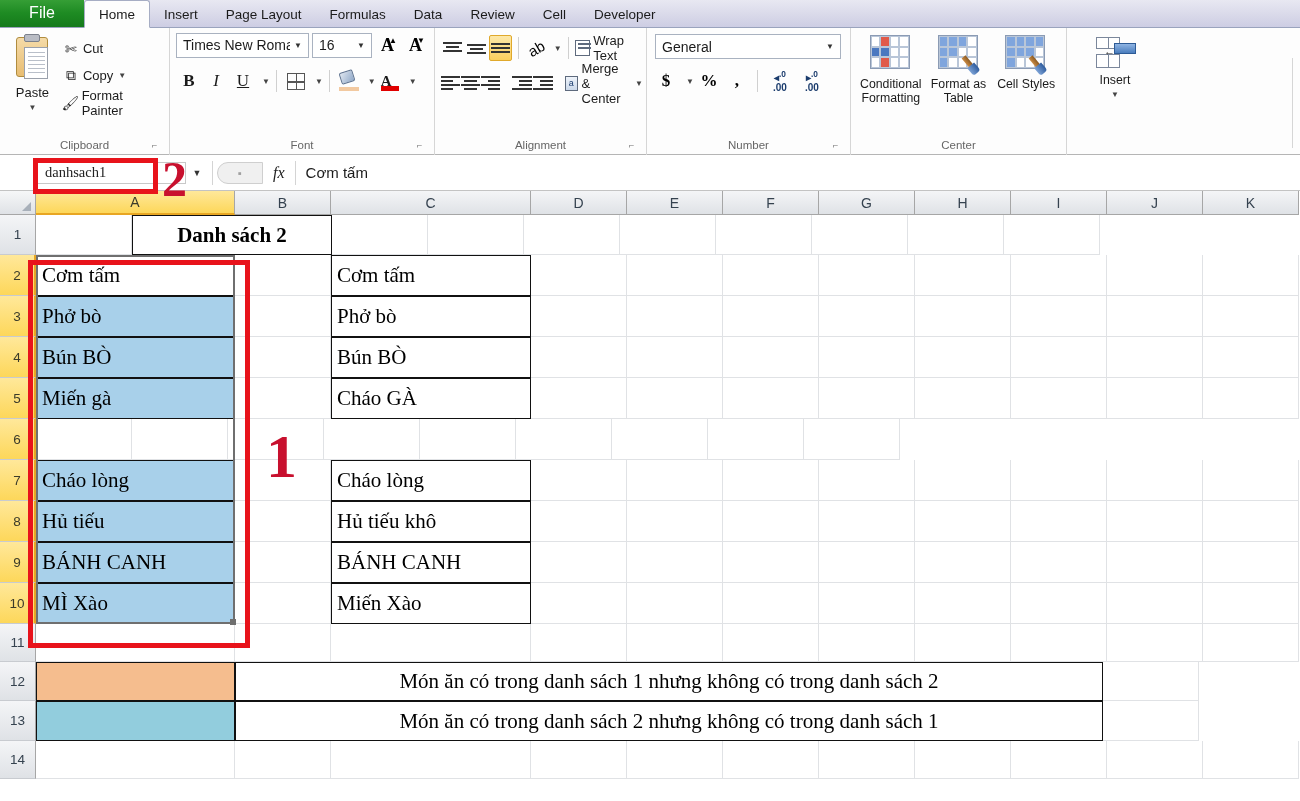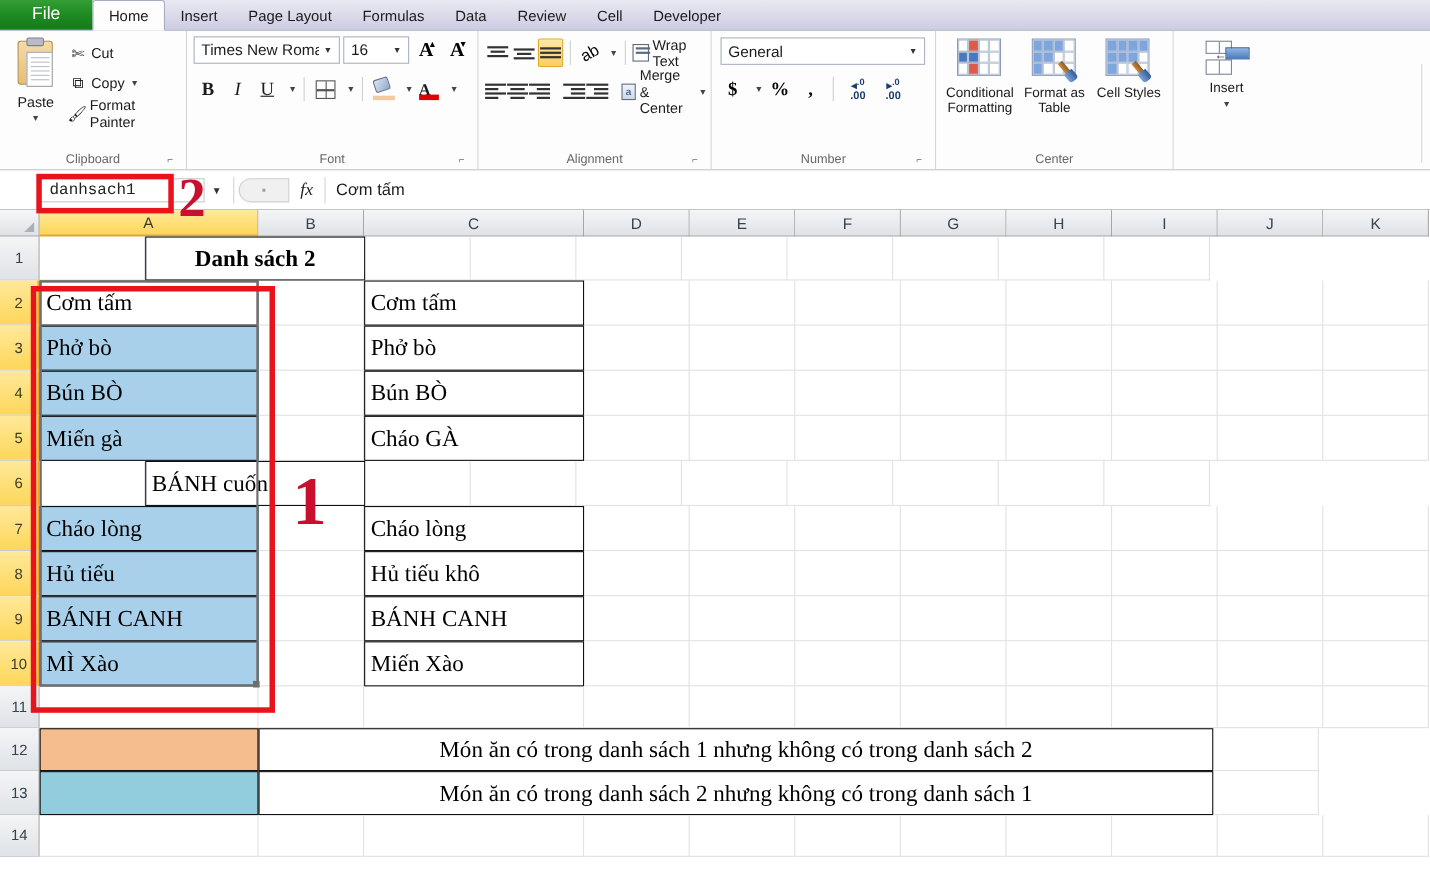--- a/index.html
+++ b/index.html
@@ -219,21 +219,21 @@
 
   
   .formula-bar {
     height: 36px; background:#fff; border-bottom:1px solid #c3c3c3;
     display:flex; align-items:center; position:relative;
   }
   .namebox {
     width: 150px; height: 22px; margin-left: 36px;
     border: 1px solid #c8c8c8; background:#fff;
     display:flex; align-items:center; padding-left:8px;
-    font-size:14.5px; color:#222; font-family:Liberation Mono, monospace;
+    font-size:14.5px; color:#222; font-family:Liberation Serif, serif;
   }
   .namebox-caret { width: 22px; text-align:center; font-size:9px; color:#333; }
   .fb-sep { width:1px; height:24px; background:#d4d4d4; margin:0 4px; }
   .fb-btn {
     width:22px; height:22px; border:1px solid #cfcfcf; background:#f0f0f0;
     border-radius:11px; display:flex; align-items:center; justify-content:center;
     color:#a0a0a0; font-size:11px;
   }
   .fb-btn.grp { width:46px; border-radius:11px 0 0 11px; justify-content:center; }
   .fx { font-family:"Liberation Serif",serif; font-style:italic; font-size:16px; color:#222; padding:0 10px; }
@@ -712,21 +712,20 @@
     <div class="cell" style="width:96px;"></div>
     <div class="cell" style="width:96px;"></div>
     <div class="cell" style="width:96px;"></div>
     <div class="cell" style="width:96px;"></div>
     <div class="cell" style="width:96px;"></div>
   </div>
 
   <div class="row" style="height:41px;">
     <div class="rowhead sel">6</div>
     <div class="cell" style="width:96px;"></div>
-    <div class="cell bordered" style="width:200px;">BÁNH cuốn</div>
     <div class="cell" style="width:96px;"></div>
     <div class="cell" style="width:96px;"></div>
     <div class="cell" style="width:96px;"></div>
     <div class="cell" style="width:96px;"></div>
     <div class="cell" style="width:96px;"></div>
     <div class="cell" style="width:96px;"></div>
     <div class="cell" style="width:96px;"></div>
     <div class="cell" style="width:96px;"></div>
   </div>
 

